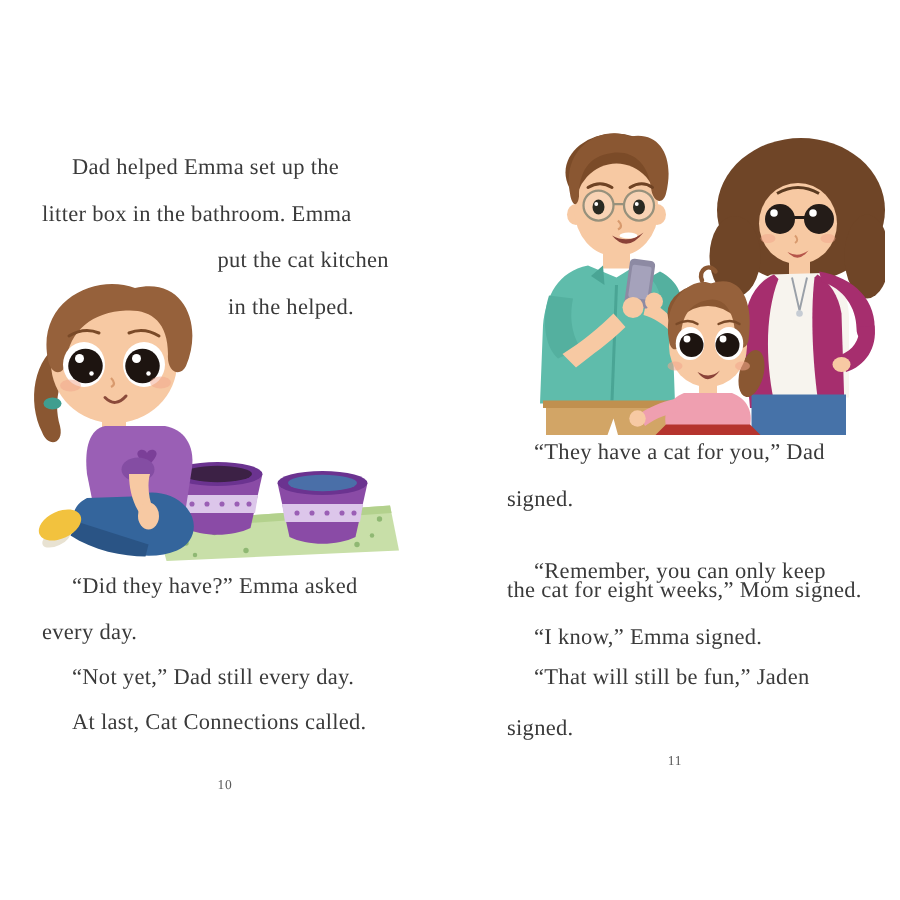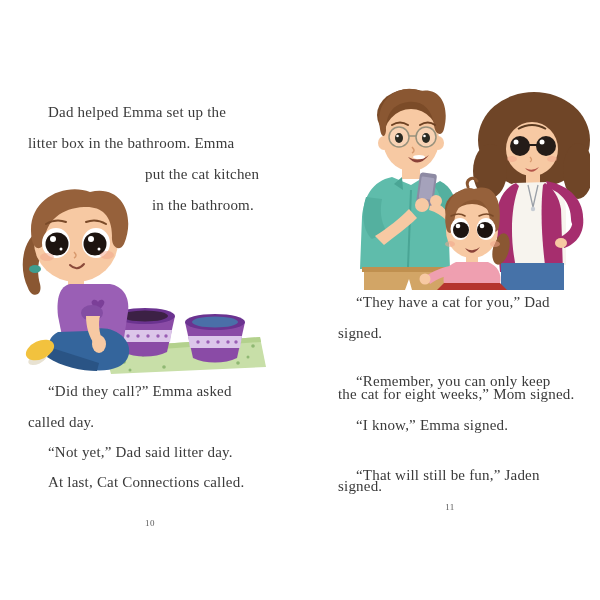--- a/index.html
+++ b/index.html
@@ -20,24 +20,24 @@
 </head>
 <body>
 
 <div class="spread">
 
   <div>
 
     <div class="line" style="left:48px;top:102px">Dad helped Emma set up the</div>
     <div class="line" style="left:28px;top:133px">litter box in the bathroom. Emma</div>
     <div class="line" style="left:145px;top:164px">put the cat kitchen</div>
-    <div class="line" style="left:152px;top:195px">in the bathroom.</div>
-    <div class="line" style="left:48px;top:381px">“Did they call?” Emma asked</div>
-    <div class="line" style="left:28px;top:412px">called day.</div>
-    <div class="line" style="left:48px;top:442px">“Not yet,” Dad said litter day.</div>
+    <div class="line" style="left:152px;top:195px">in the helped.</div>
+    <div class="line" style="left:48px;top:381px">“Did they have?” Emma asked</div>
+    <div class="line" style="left:28px;top:412px">every day.</div>
+    <div class="line" style="left:48px;top:442px">“Not yet,” Dad still every day.</div>
     <div class="line" style="left:48px;top:472px">At last, Cat Connections called.</div>
 
     <div class="pagenum" style="left:0;top:518px">10</div>
 
     <svg class="illu" style="left:12px;top:186px" width="256" height="188" viewBox="0 0 256 188" aria-hidden="true">
 
       <g>
         <polygon points="92,162 248,151 254,181 99,188" fill="#c8dfa8"></polygon>
         <polygon points="92,162 248,151 249,156 94,167" fill="#b3d18d"></polygon>
         <g fill="#8fb873">
@@ -115,21 +115,21 @@
     </svg>
   </div>
 
   <div>
 
     <div class="line" style="left:356px;top:292px">“They have a cat for you,” Dad</div>
     <div class="line" style="left:338px;top:323px">signed.</div>
     <div class="line" style="left:356px;top:371px">“Remember, you can only keep</div>
     <div class="line" style="left:338px;top:384px">the cat for eight weeks,” Mom signed.</div>
     <div class="line" style="left:356px;top:415px">“I know,” Emma signed.</div>
-    <div class="line" style="left:356px;top:465px">“That will still be fun,” Jaden</div>
+    <div class="line" style="left:356px;top:442px">“That will still be fun,” Jaden</div>
     <div class="line" style="left:338px;top:476px">signed.</div>
 
     <div class="pagenum" style="left:300px;top:502px">11</div>
 
     <svg class="illu" style="left:332px;top:85px" width="258" height="205" viewBox="0 0 258 205" aria-hidden="true">
 
       <g>
         <ellipse cx="78" cy="30" rx="33" ry="26" fill="#7b4b28"></ellipse>
         <ellipse cx="52" cy="58" rx="6" ry="7" fill="#f7c9a3"></ellipse>
         <ellipse cx="106" cy="58" rx="6" ry="7" fill="#f7c9a3"></ellipse>

